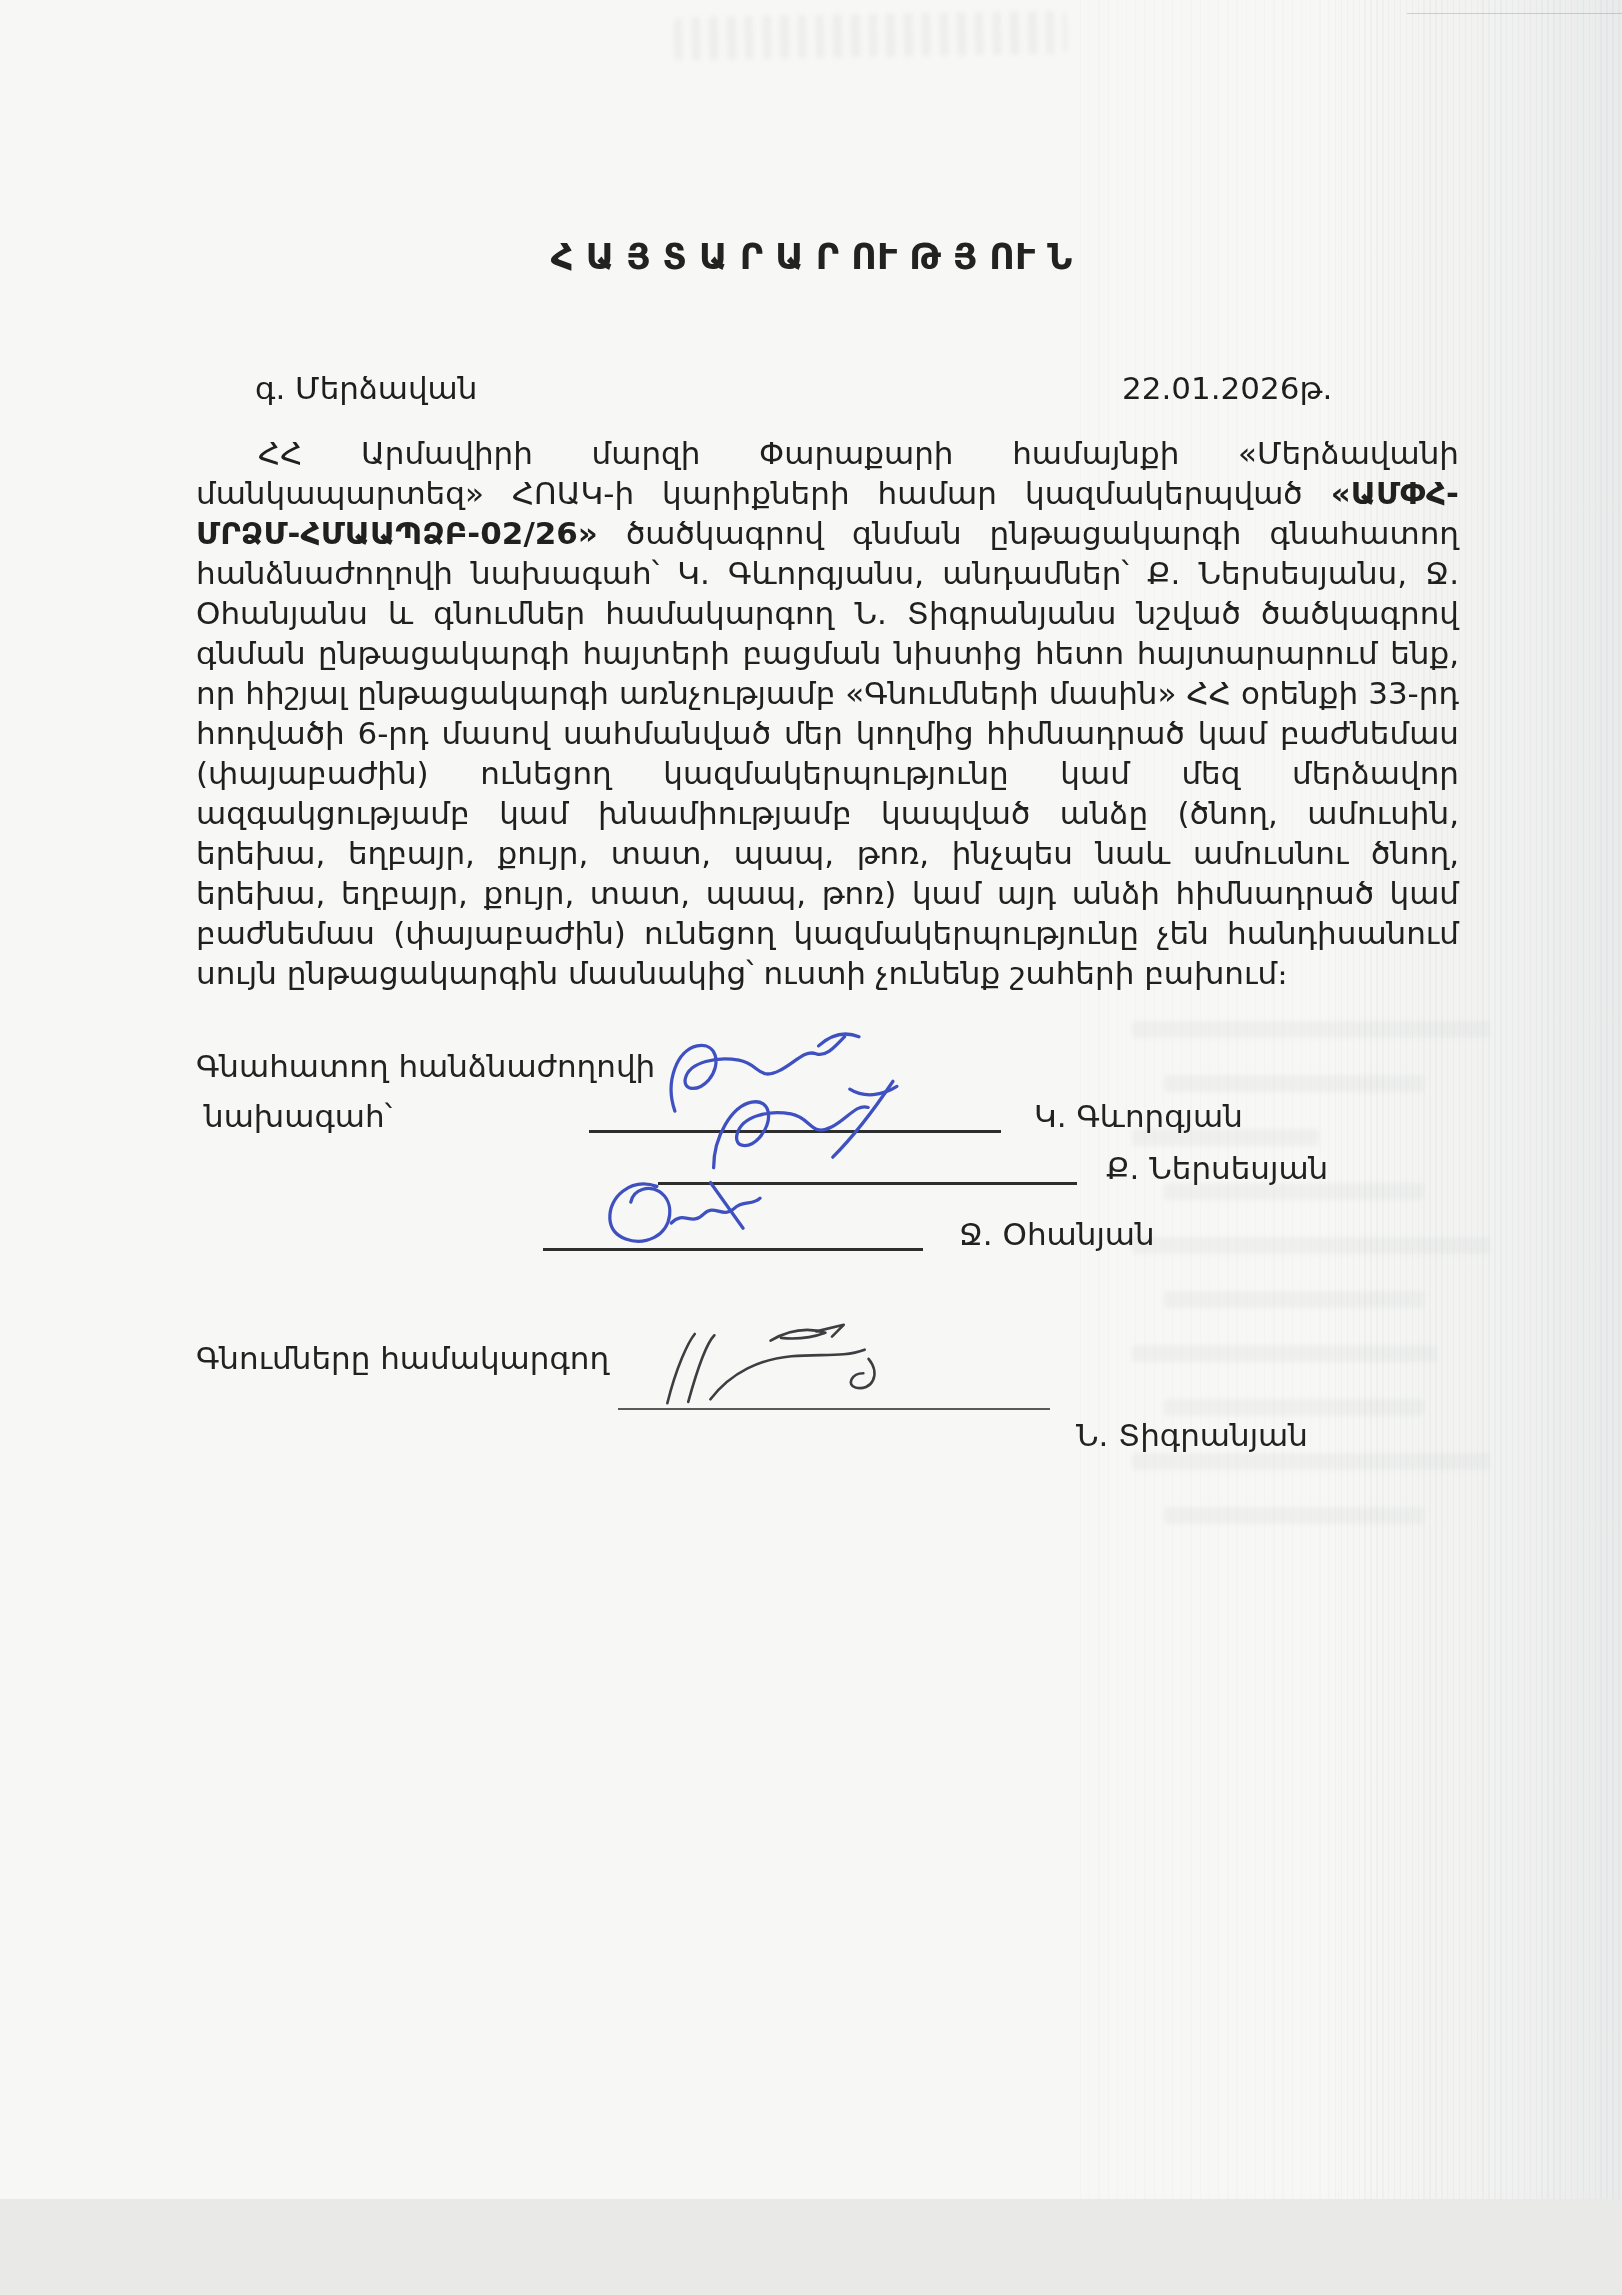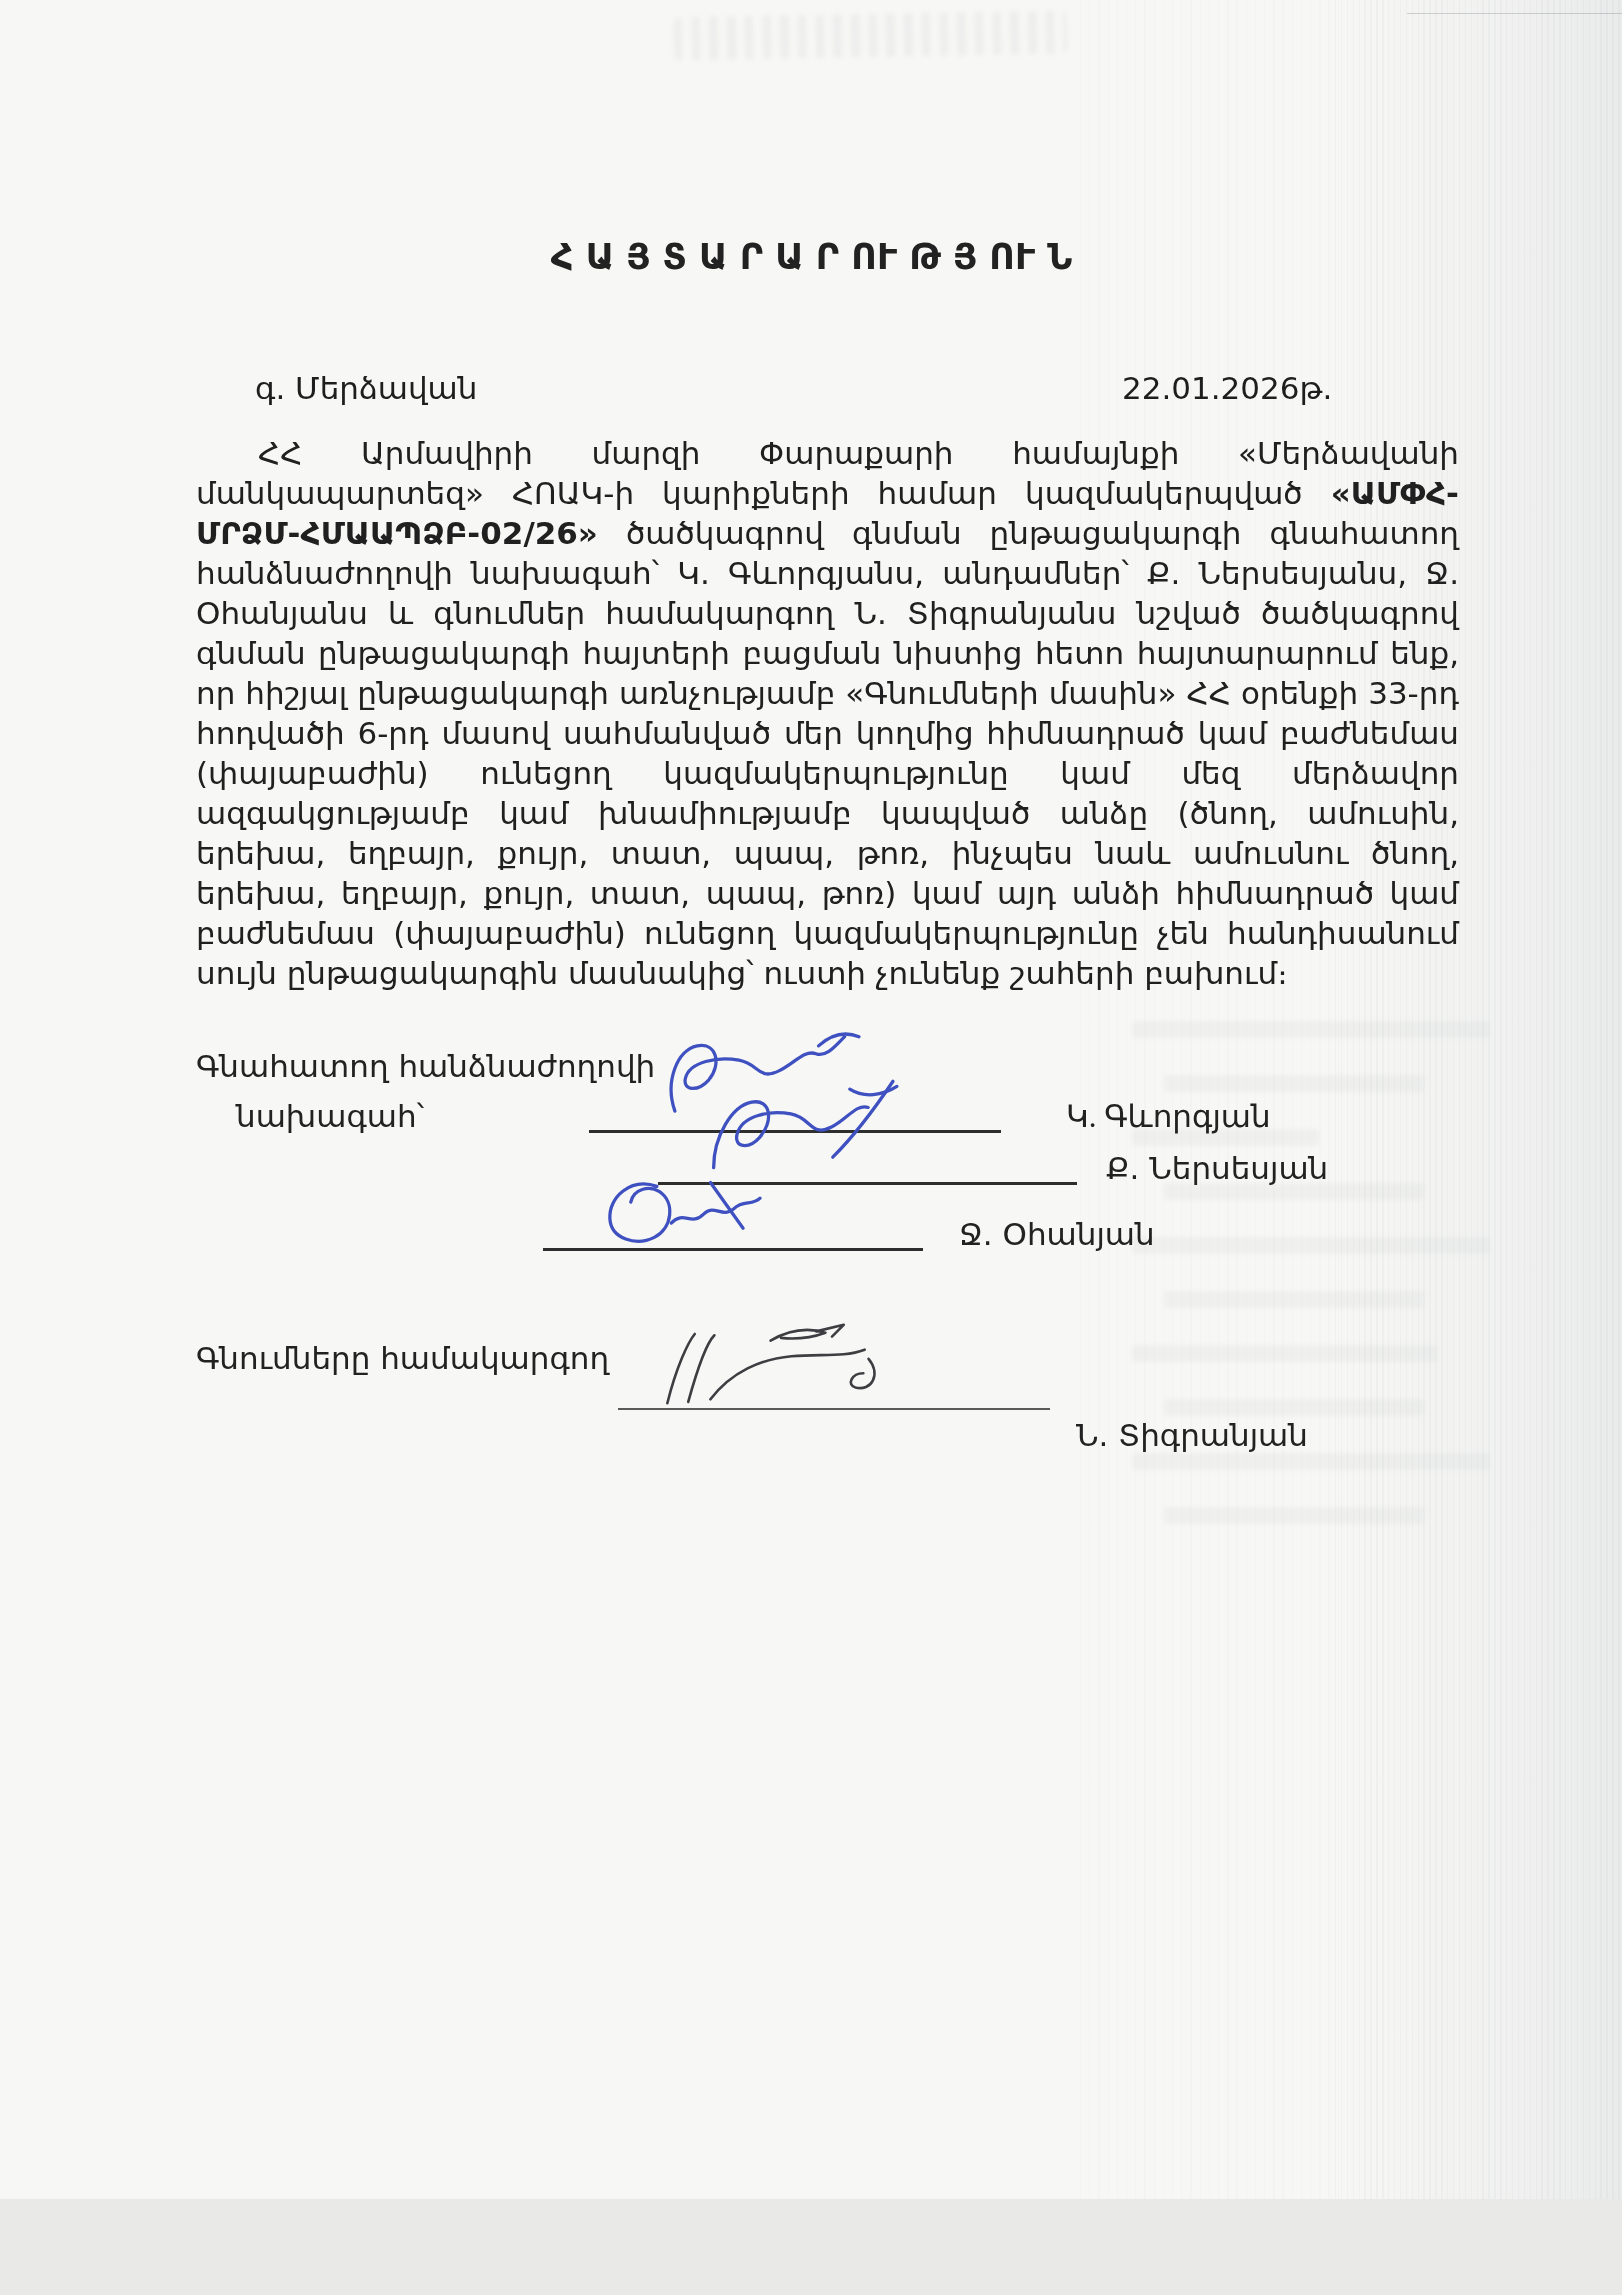--- a/index.html
+++ b/index.html
@@ -104,23 +104,23 @@
   </div>
 
   <h1 class="title">Հ Ա Յ Տ Ա Ր Ա Ր ՈՒ Թ Յ ՈՒ Ն</h1>
 
   <div class="place">գ. Մերձավան</div>
   <div class="date">22.01.2026թ.</div>
 
   <p class="body-text"><span>ՀՀ Արմավիրի մարզի Փարաքարի համայնքի «Մերձավանի մանկապարտեզ» ՀՈԱԿ-ի կարիքների համար կազմակերպված </span><span class="bold">«ԱՄՓՀ-ՄՐՁՄ-ՀՄԱԱՊՁԲ-02/26»</span><span> ծածկագրով գնման ընթացակարգի գնահատող հանձնաժողովի նախագահ՝ Կ. Գևորգյանս, անդամներ՝ Ք. Ներսեսյանս, Ջ. Օհանյանս և գնումներ համակարգող Ն. Տիգրանյանս նշված ծածկագրով գնման ընթացակարգի հայտերի բացման նիստից հետո հայտարարում ենք, որ հիշյալ ընթացակարգի առնչությամբ «Գնումների մասին» ՀՀ օրենքի 33-րդ հոդվածի 6-րդ մասով սահմանված մեր կողմից հիմնադրած կամ բաժնեմաս (փայաբաժին) ունեցող կազմակերպությունը կամ մեզ մերձավոր ազգակցությամբ կամ խնամիությամբ կապված անձը (ծնող, ամուսին, երեխա, եղբայր, քույր, տատ, պապ, թոռ, ինչպես նաև ամուսնու ծնող, երեխա, եղբայր, քույր, տատ, պապ, թոռ) կամ այդ անձի հիմնադրած կամ բաժնեմաս (փայաբաժին) ունեցող կազմակերպությունը չեն հանդիսանում սույն ընթացակարգին մասնակից՝ ուստի չունենք շահերի բախում։</span></p>
 
   <div class="sig-label" style="left:196px;top:1048px;">Գնահատող հանձնաժողովի</div>
-  <div class="sig-label" style="left:204px;top:1098px;margin-left:32px;">նախագահ՝</div>
+  <div class="sig-label" style="left:204px;top:1098px;">նախագահ՝</div>
   <div class="sig-line" style="left:589px;top:1130px;width:412px;"></div>
-  <div class="sig-name" style="left:1066px;top:1098px;font-family:Liberation Serif, serif;">Կ. Գևորգյան</div>
+  <div class="sig-name" style="left:1034px;top:1098px;">Կ. Գևորգյան</div>
   <svg class="sig blue" style="left:654px;top:1026px;" width="222" height="105" viewBox="0 0 340 160">
     <path d="M32 130 C16 84 36 36 66 30 C96 24 104 58 84 82 C68 100 44 100 48 80 C54 54 98 46 130 52 C162 58 160 84 192 68 C216 56 230 36 248 42 C264 48 278 30 292 16"></path>
     <path d="M252 30 C272 12 294 8 314 16"></path>
   </svg>
 
   <div class="sig-line" style="left:658px;top:1182px;width:419px;"></div>
   <div class="sig-name" style="left:1106px;top:1150px;">Ք. Ներսեսյան</div>
   <svg class="sig blue" style="left:694px;top:1072px;" width="216" height="118" viewBox="0 0 330 180">
     <path d="M30 146 C30 98 58 52 88 46 C118 40 122 76 100 100 C84 118 60 116 66 94 C74 66 116 58 148 64 C180 70 178 100 210 84 C234 72 248 48 266 54"></path>
     <path d="M212 130 C250 92 284 44 304 14"></path>

